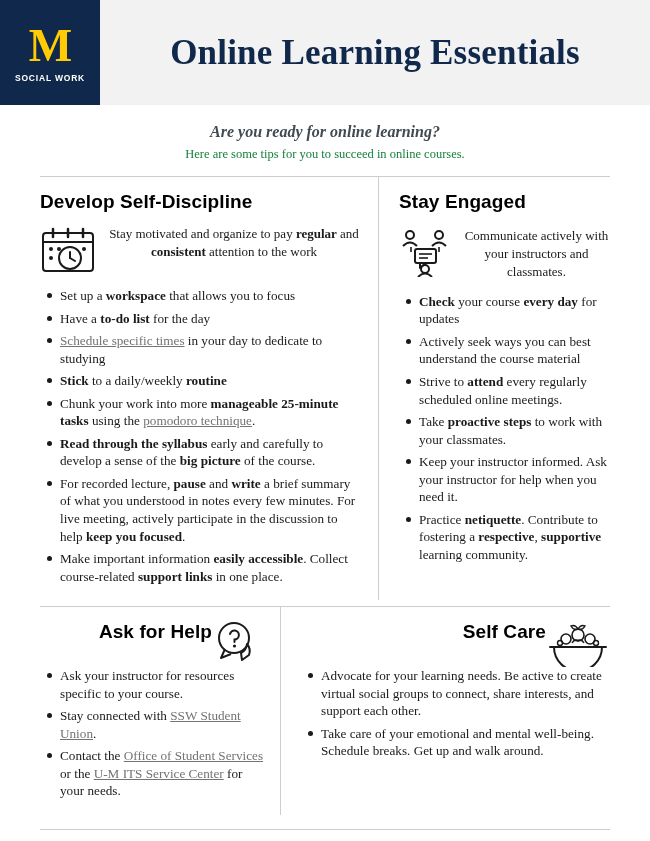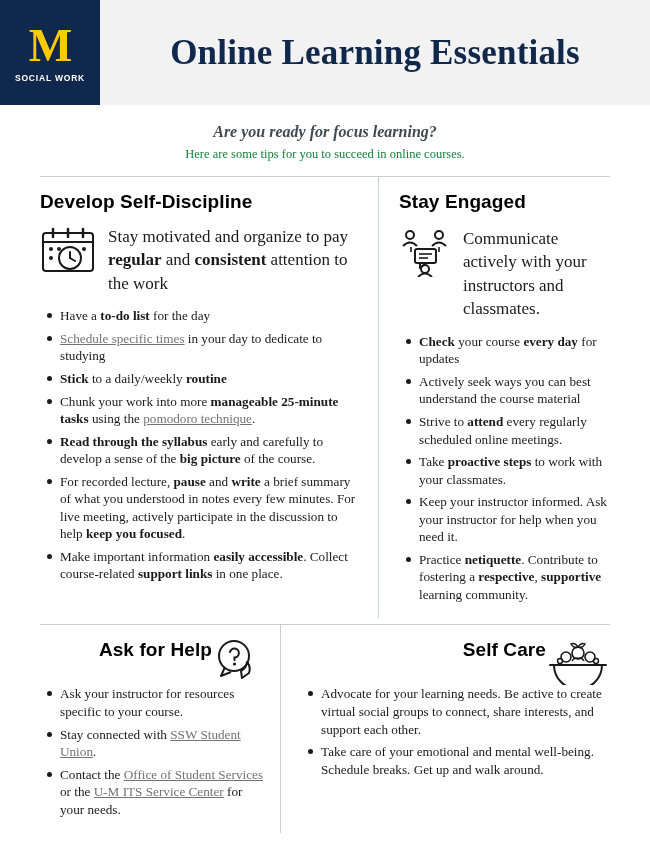--- a/index.html
+++ b/index.html
@@ -142,23 +142,24 @@
     align-items: flex-start;
     gap: 12px;
     margin-bottom: 12px;
   }
   .intro-icon {
     flex: 0 0 auto;
     padding-top: 2px;
   }
   .intro-text {
     font-family: "Liberation Serif", serif;
-    font-size: 17px;
+    font-size: 13px;
     line-height: 1.38;
     color: #1a1a1a;
+    text-align: center;
   }
   .intro-text.ind { padding-top: 2px; }
 
   ul.tips {
     margin: 0;
     padding-left: 20px;
     list-style: none;
   }
   ul.tips li {
     position: relative;
@@ -204,21 +205,21 @@
     <div class="logo-block">
       <div class="logo-m">M</div>
       <div class="logo-text">SOCIAL WORK</div>
     </div>
     <div class="header-title-wrap">
       <div class="header-title">Online Learning Essentials</div>
     </div>
   </div>
 
   <div class="subtitle-block">
-    <div class="subtitle-main">Are you ready for focus learning?</div>
+    <div class="subtitle-main">Are you ready for online learning?</div>
     <div class="subtitle-sub">Here are some tips for you to succeed in online courses.</div>
   </div>
 
   <hr class="rule">
 
   <div class="row row-top">
 
     <div class="col col-left">
       <div class="sec-title">Develop Self-Discipline</div>
       <div class="intro">
@@ -234,20 +235,21 @@
             <circle cx="11" cy="31" r="2" fill="#1a1a1a"></circle>
             <circle cx="44" cy="22" r="2" fill="#1a1a1a"></circle>
             <circle cx="30" cy="31" r="11" fill="#ffffff" stroke="#1a1a1a" stroke-width="2"></circle>
             <line x1="30" y1="31" x2="30" y2="25" stroke="#1a1a1a" stroke-width="2" stroke-linecap="round"></line>
             <line x1="30" y1="31" x2="35" y2="34" stroke="#1a1a1a" stroke-width="2" stroke-linecap="round"></line>
           </svg>
         </div>
         <div class="intro-text" id="sd-intro"><span>Stay motivated and organize to pay </span><b>regular</b><span> and </span><b>consistent</b><span> attention to the work</span></div>
       </div>
       <ul class="tips" id="sd-list">
+          <li><span>Set up a </span><b>workspace</b><span> that allows you to focus</span></li>
           <li><span>Have a </span><b>to-do list</b><span> for the day</span></li>
           <li><a class="lnk" href="#">Schedule specific times</a><span> in your day to dedicate to studying</span></li>
           <li><b>Stick</b><span> to a daily/weekly </span><b>routine</b></li>
           <li><span>Chunk your work into more </span><b>manageable 25-minute tasks</b><span> using the </span><a class="lnk" href="#">pomodoro technique</a><span>.</span></li>
           <li><b>Read through the syllabus</b><span> early and carefully to develop a sense of the </span><b>big picture</b><span> of the course.</span></li>
           <li><span>For recorded lecture, </span><b>pause</b><span> and </span><b>write</b><span> a brief summary of what you understood in notes every few minutes. For live meeting, actively participate in the discussion to help </span><b>keep you focused</b><span>.</span></li>
           <li><span>Make important information </span><b>easily accessible</b><span>. Collect course-related </span><b>support links</b><span> in one place.</span></li>
         </ul>
     </div>
 

